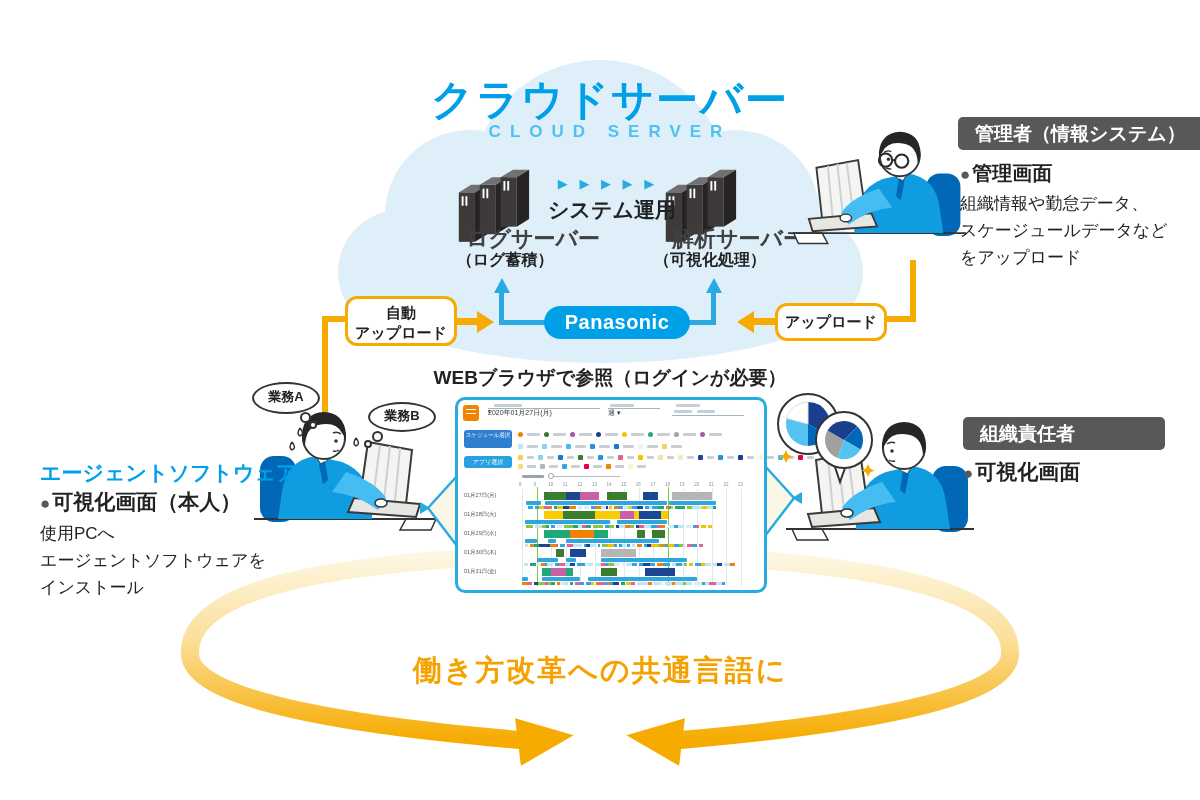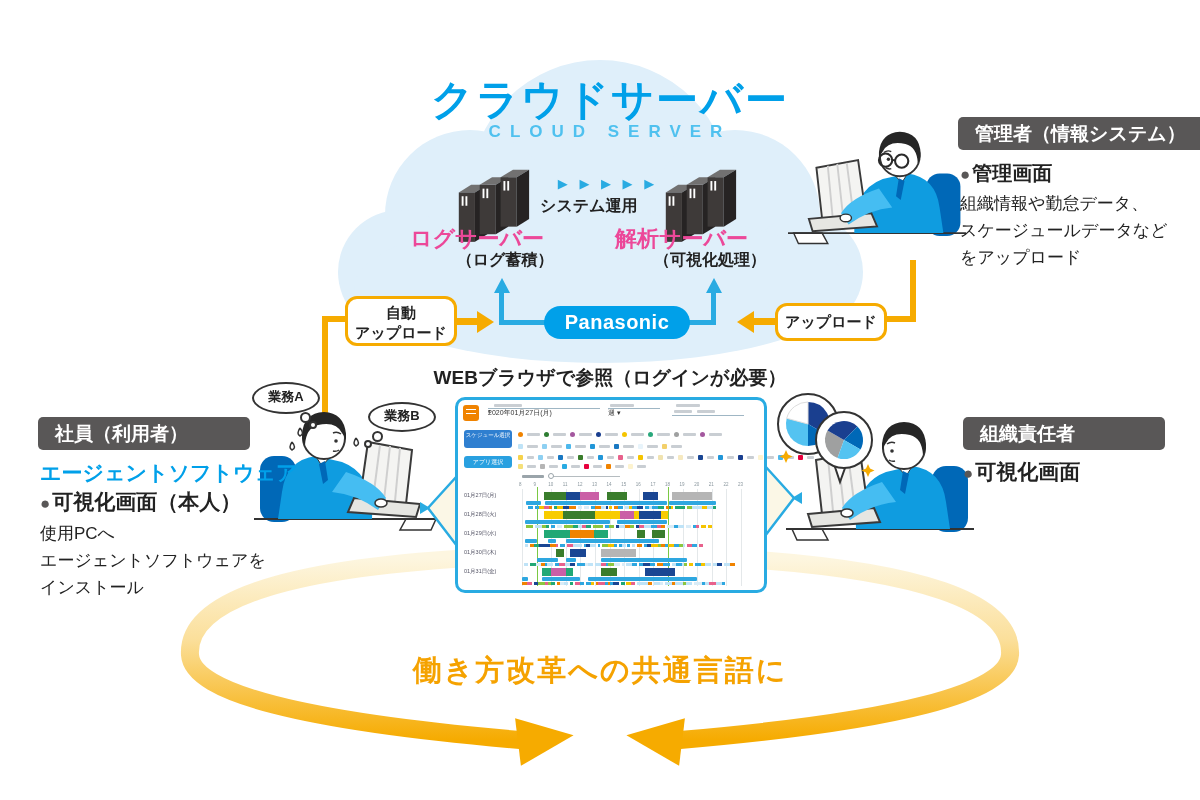--- a/index.html
+++ b/index.html
@@ -5,22 +5,22 @@
   html,body{margin:0;padding:0;background:#fff;}
   .stage{position:relative;width:1200px;height:800px;background:#fff;overflow:hidden;
          font-family:"Liberation Sans","DejaVu Sans",sans-serif;color:#222;}
   .abs{position:absolute;}
   
   .cloud-title{left:370px;top:72px;width:480px;text-align:center;font-size:42px;font-weight:900;
                color:#00a0e9;letter-spacing:2px;}
   .cloud-sub{left:370px;top:122px;width:480px;text-align:center;font-size:17px;font-weight:700;
              color:#4fc1ef;letter-spacing:9px;}
   .flow-arrows{left:548px;top:176px;width:120px;text-align:center;color:#29abe2;font-size:13px;letter-spacing:4px;}
-  .sysop{left:540px;top:196px;width:136px;text-align:left;font-size:16px;font-weight:700;color:#222;}
-  .srv-name{width:190px;text-align:left;font-size:22px;font-weight:900;color:#ec4899;}
+  .sysop{left:540px;top:196px;width:136px;text-align:right;font-size:21px;font-weight:700;color:#222;}
+  .srv-name{width:190px;text-align:right;font-size:22px;font-weight:900;color:#404040;}
   .srv-sub{width:190px;text-align:center;font-size:16px;font-weight:700;color:#222;}
   
   .bl{background:#29abe2;}
   .bl-head{width:0;height:0;border-left:8px solid transparent;border-right:8px solid transparent;
            border-bottom:15px solid #29abe2;}
   
   .pill{left:544px;top:306px;width:146px;height:33px;border-radius:17px;background:#00a0e9;
         color:#fff;font-weight:700;font-size:20px;text-align:center;line-height:32px;letter-spacing:.5px;}
   
   .ybox{background:#fff;border:3px solid #f6ab00;border-radius:12px;box-sizing:border-box;
@@ -233,21 +233,20 @@
   <div class="abs glabel" style="left:958px;top:117px;width:260px;">管理者（情報システム）</div>
   <div class="abs" style="left:960px;top:160px;">
     <span class="bullet">●</span><span class="screen-line" style="font-size:20px;">管理画面</span>
   </div>
   <div class="abs desc" style="left:960px;top:190px;">
     <span>組織情報や勤怠データ、</span><br>
     <span>スケージュールデータなど</span><br>
     <span>をアップロード</span>
   </div>
 
-  <div class="abs glabel" style="left:38px;top:417px;width:212px;">社員（利用者）</div>
   <div class="abs blue-head" style="left:40px;top:459px;">エージェントソフトウェア</div>
   <div class="abs" style="left:40px;top:488px;">
     <span class="bullet">●</span><span class="screen-line">可視化画面（本人）</span>
   </div>
   <div class="abs desc" style="left:40px;top:520px;">
     <span>使用PCへ</span><br>
     <span>エージェントソフトウェアを</span><br>
     <span>インストール</span>
   </div>
 

